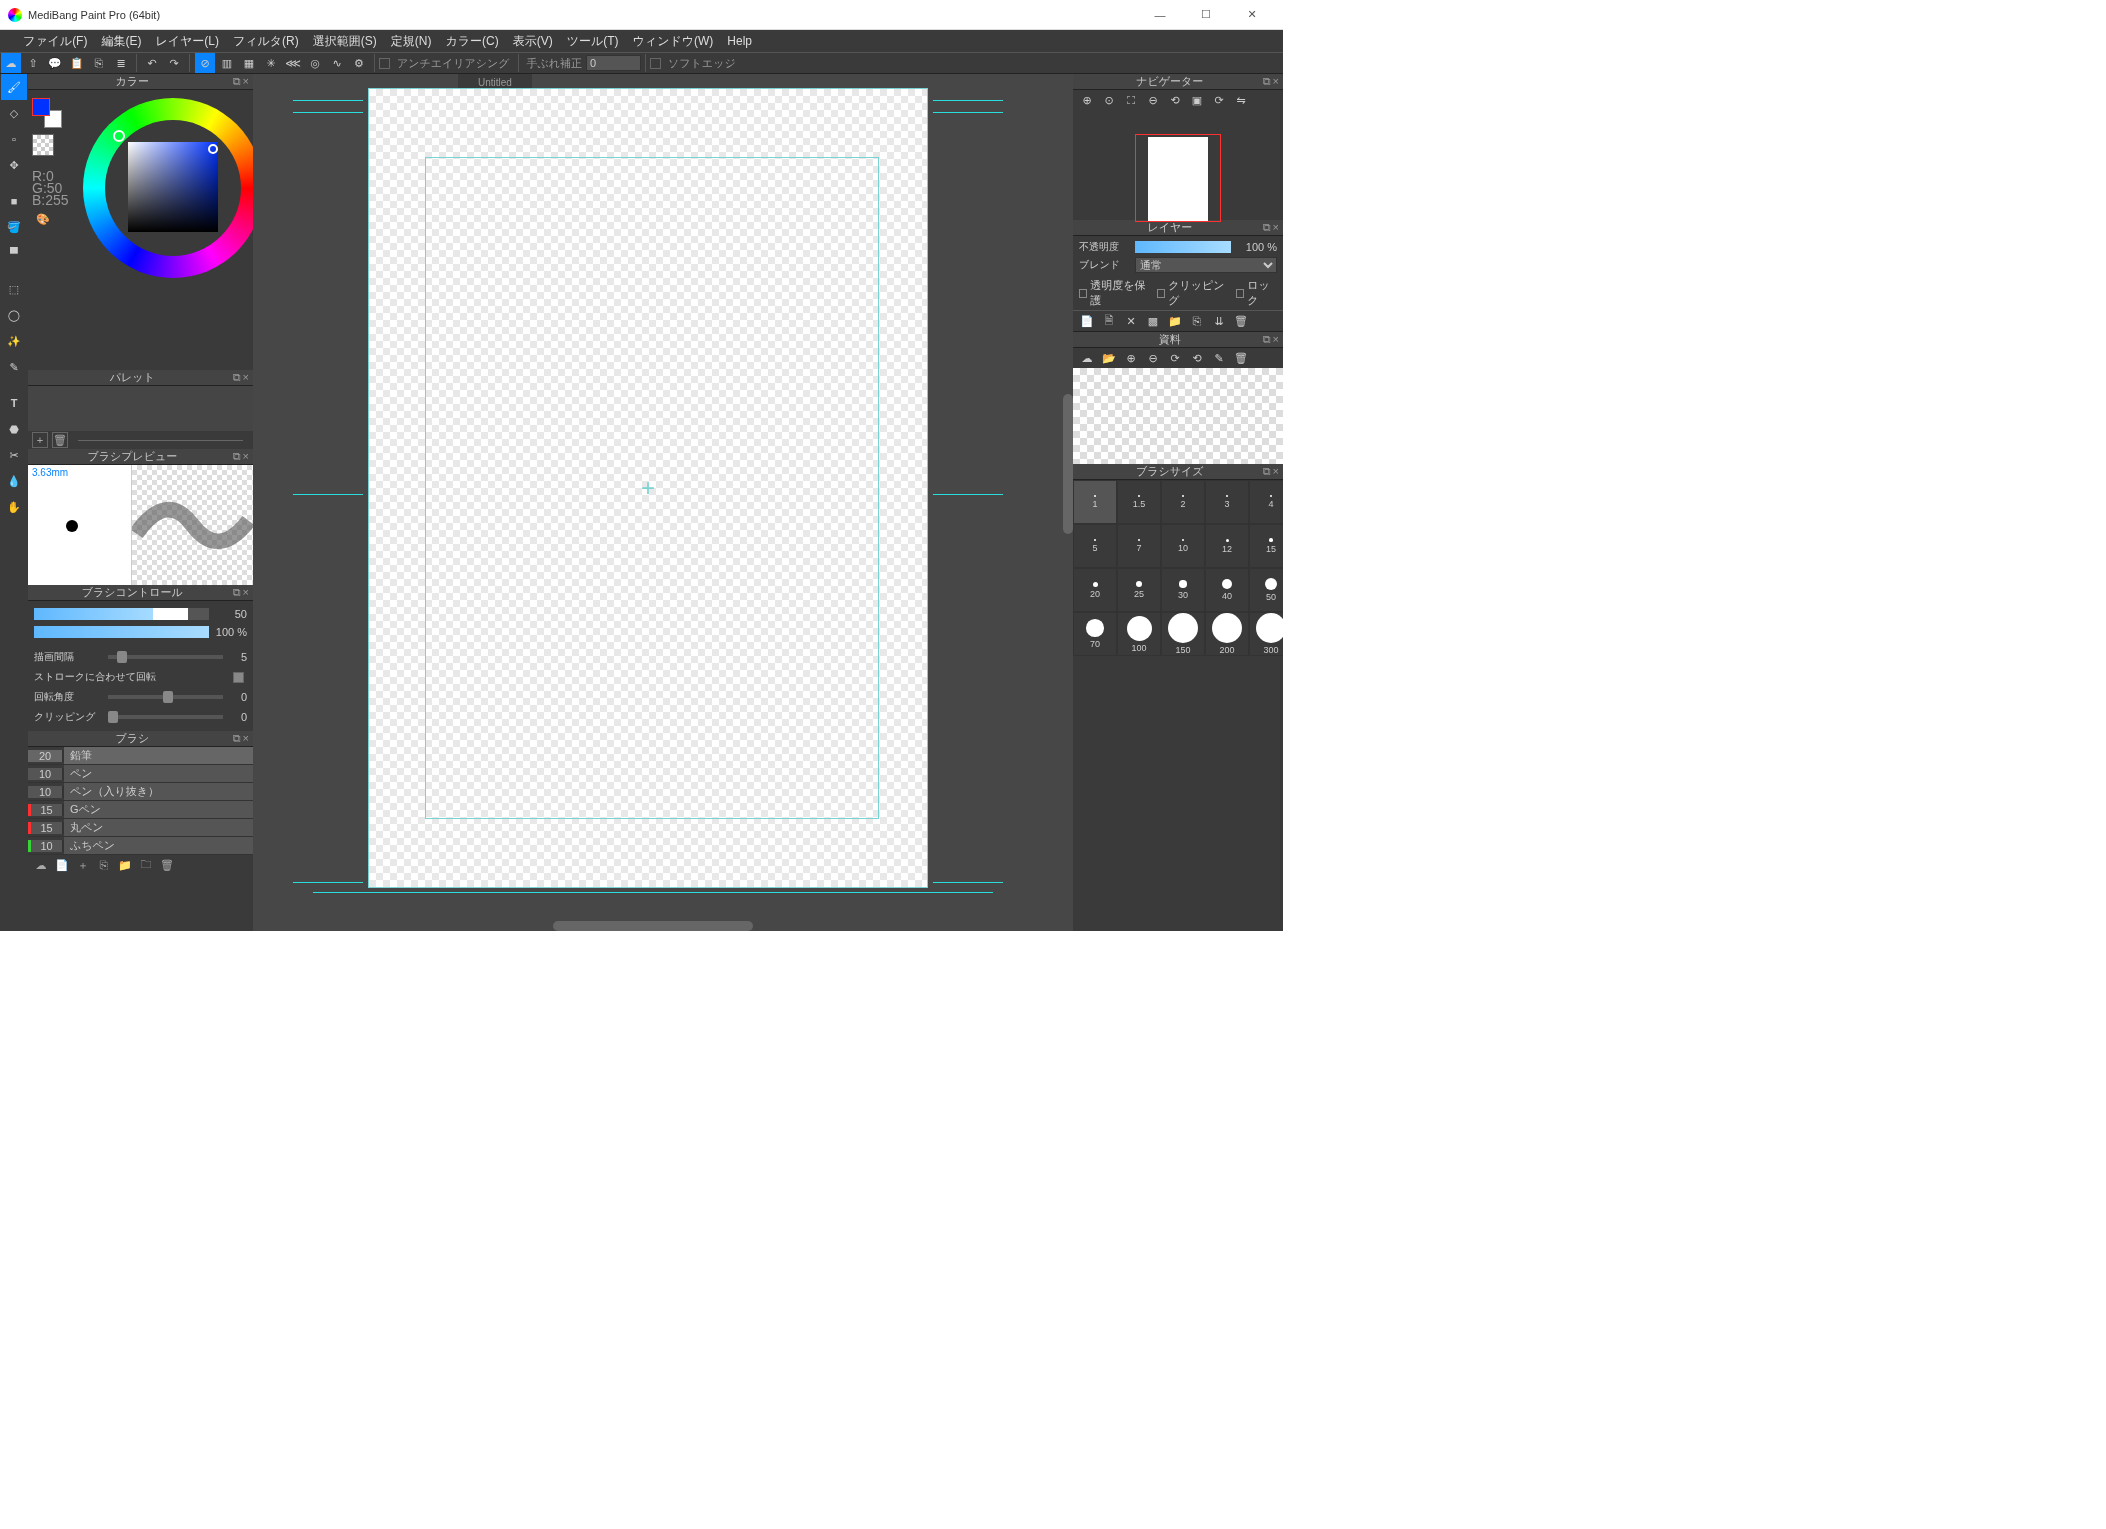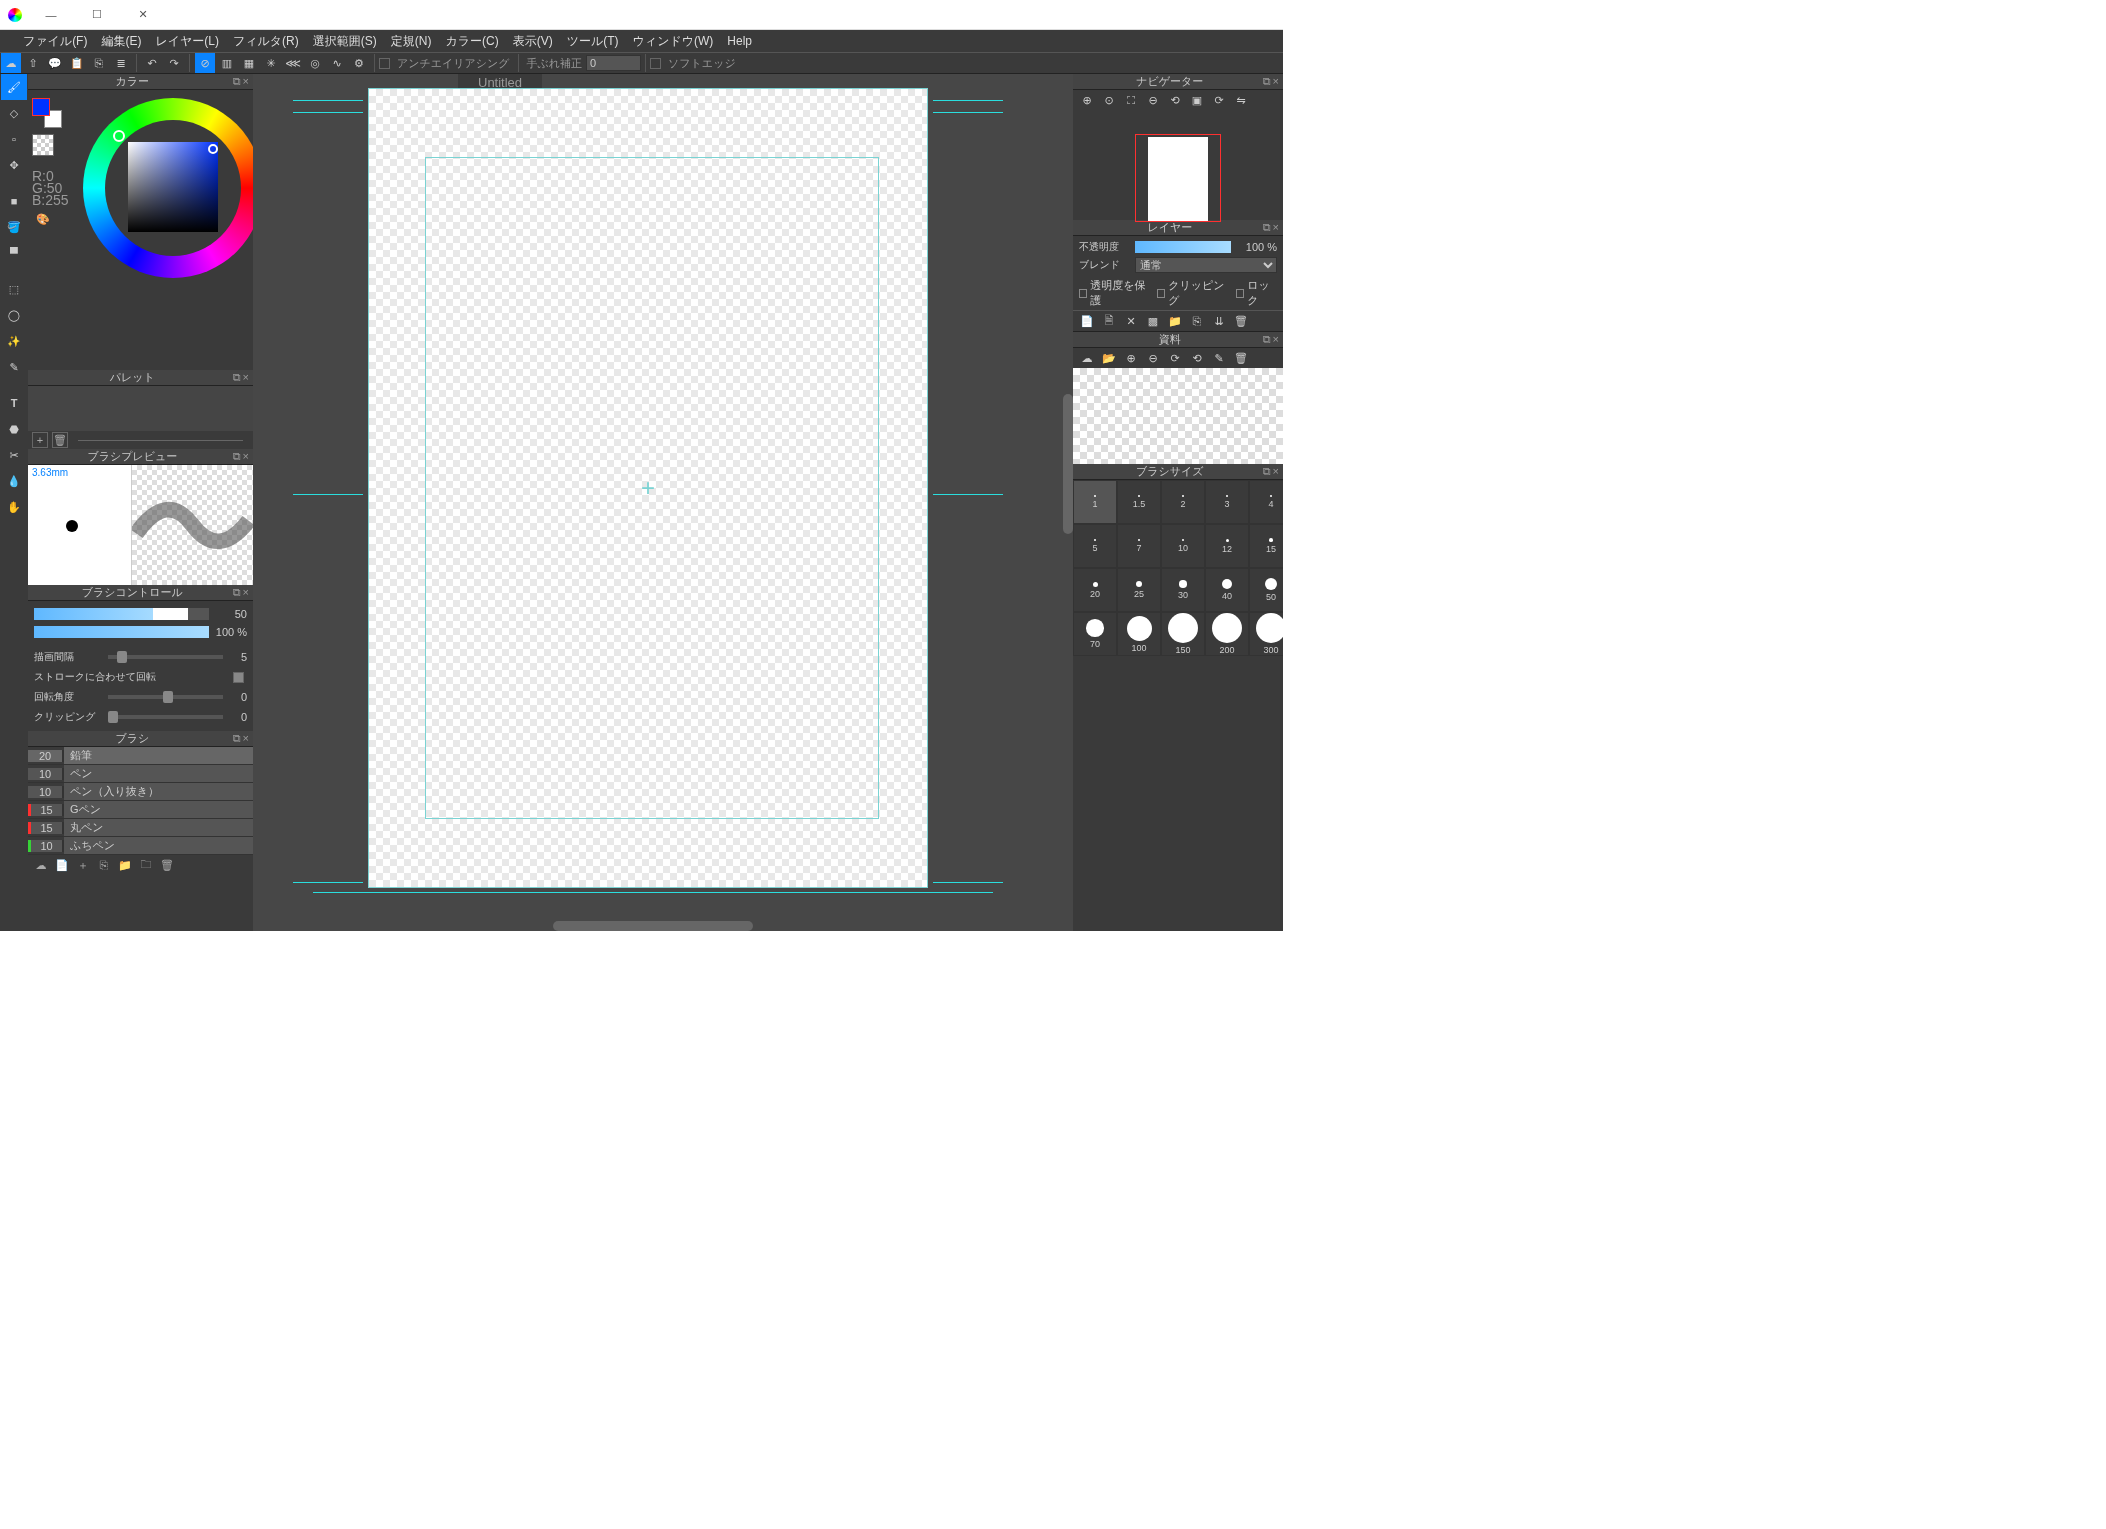--- a/index.html
+++ b/index.html
@@ -61,21 +61,21 @@
 .brush-list{background:#3a3a3a;max-height:110px;overflow:hidden}
 .brush-item{display:flex;align-items:center;height:18px;border-bottom:1px solid #333}
 .brush-item .sz{width:36px;background:#555;color:#ccc;text-align:center;border-right:2px solid #333}
 .brush-item .sz.r{border-left:3px solid #ff3030}
 .brush-item .sz.g{border-left:3px solid #37d337}
 .brush-item .nm{flex:1;color:#ccc;padding-left:6px;background:#555;height:100%;display:flex;align-items:center}
 .brush-item.sel .nm,.brush-item.sel .sz{background:#666}
 .brush-foot{height:20px;display:flex;align-items:center;padding:0 4px;gap:3px;color:#aaa}
 .brush-foot .bicon{width:18px;height:16px;display:flex;align-items:center;justify-content:center}
 .canvas-area{flex:1;background:#474747;position:relative;overflow:hidden}
-.canvas-tab{position:absolute;top:0;left:205px;height:16px;padding:0 20px;background:#3a3a3a;color:#999;display:flex;align-items:center;font-size:13px}
+.canvas-tab{position:absolute;top:0;left:205px;height:16px;padding:0 20px;background:#3a3a3a;color:#999;display:flex;align-items:center;font-size:10px}
 .canvas{position:absolute;left:115px;top:14px;width:560px;height:800px;background:repeating-conic-gradient(#e8e8e8 0 25%,#fff 0 50%) 0 0/14px 14px;border:1px solid #7ad3d3}
 .canvas .inner{position:absolute;left:56px;top:68px;right:48px;bottom:68px;border:1px solid #7ad3d3}
 .canvas .cross{position:absolute;left:50%;top:50%;color:#7ad3d3;font-size:24px;transform:translate(-50%,-50%)}
 .hrule{position:absolute;height:1px;background:#2adddd}
 .hscroll{position:absolute;bottom:0;left:300px;width:200px;height:10px;background:#666;border-radius:5px}
 .vscroll-r{position:absolute;right:0;top:320px;width:10px;height:140px;background:#666;border-radius:5px}
 .right{width:210px;background:#3a3a3a;display:flex;flex-direction:column}
 .nav-body{height:110px;background:#3a3a3a;position:relative}
 .nav-icons{height:20px;display:flex;align-items:center;justify-content:flex-start;padding:0 4px;gap:2px}
 .nav-icons .ni{width:20px;height:18px;display:flex;align-items:center;justify-content:center;color:#ccc}
@@ -107,20 +107,21 @@
 .bsz-cell.sel{background:#555}
 .bsz-cell .d{background:#fff;border-radius:50%}
 .bsz-cell .l{color:#ccc;font-size:9px}
 svg{display:block}
 </style>
 </head>
 <body>
 
 <div class="titlebar">
   <div class="logo"></div>
+  <div class="title">MediBang Paint Pro (64bit)</div>
   <div class="ctrl">—</div>
   <div class="ctrl">☐</div>
   <div class="ctrl">✕</div>
 </div>
 
 <div class="menubar">
   <span>ファイル(F)</span>
   <span>編集(E)</span>
   <span>レイヤー(L)</span>
   <span>フィルタ(R)</span>

